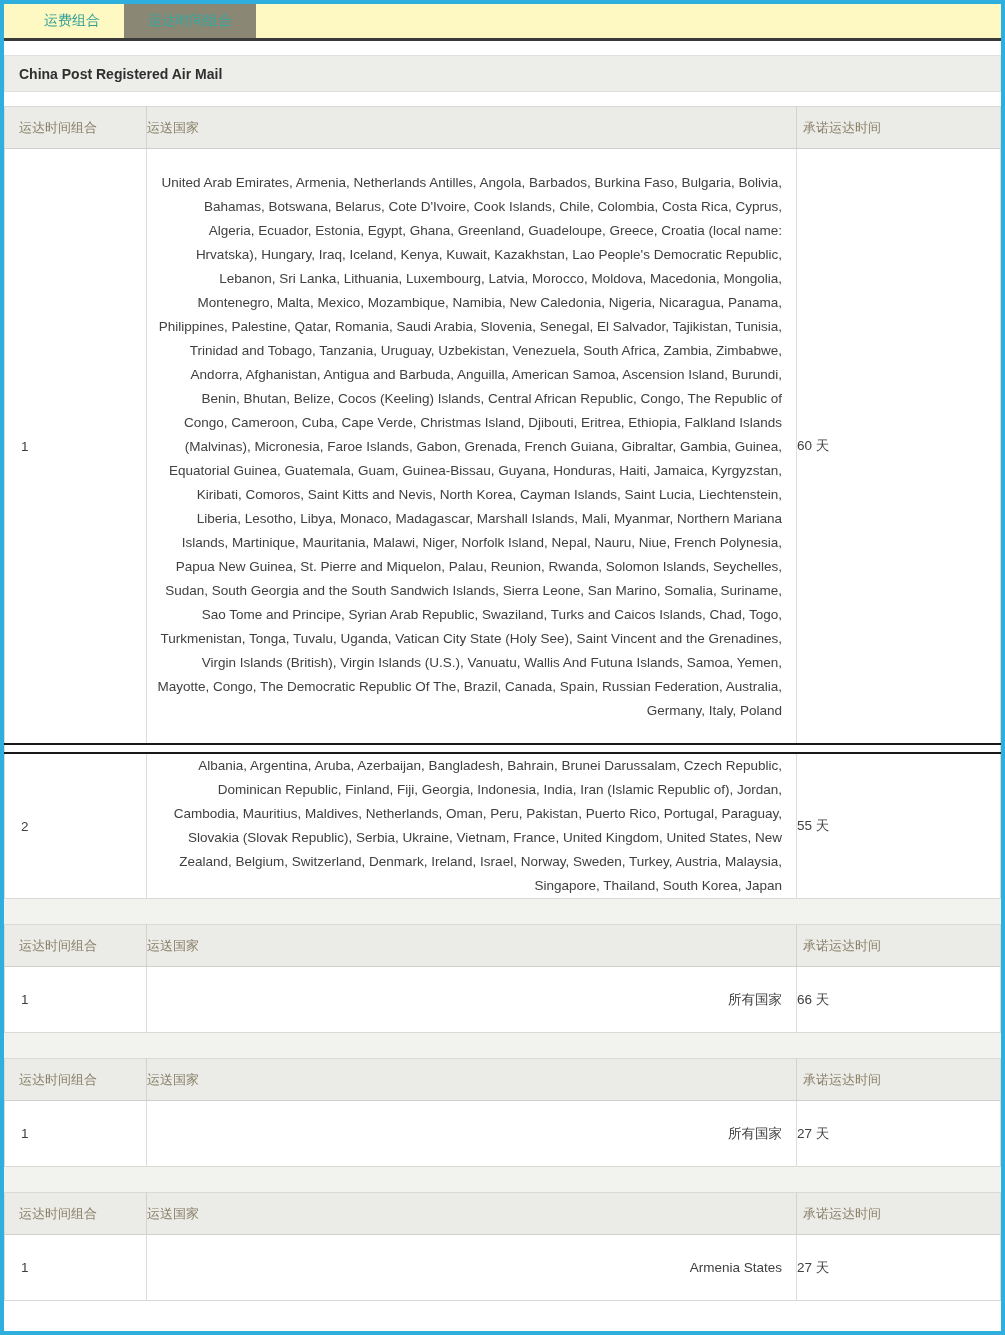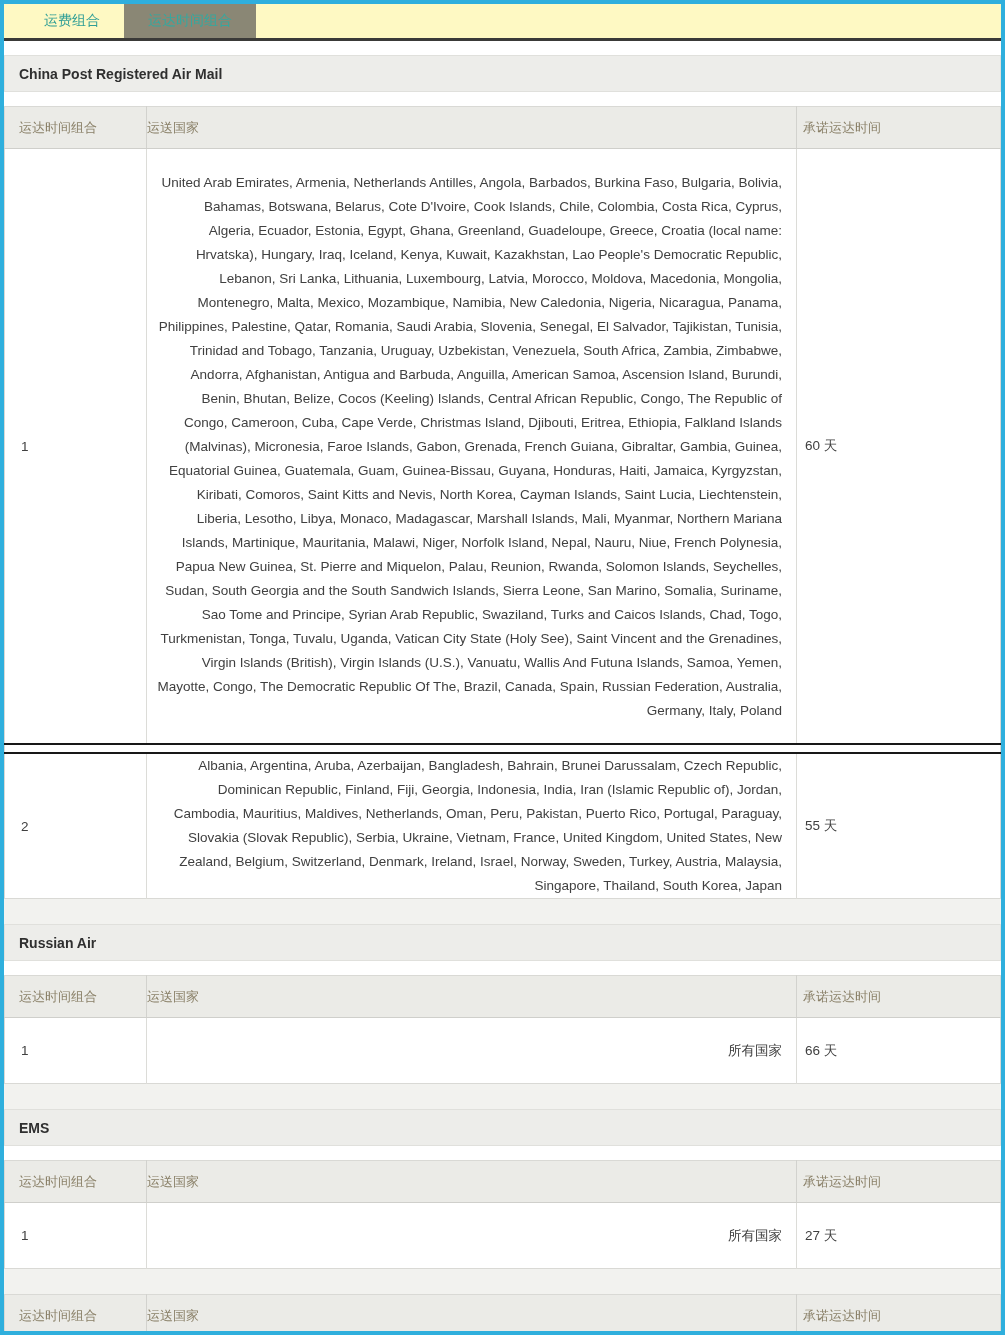--- a/index.html
+++ b/index.html
@@ -64,21 +64,21 @@
   th:last-child  { padding-left: 6px; border-right: none; }
   td {
     background: #fff;
     font-size: 13.5px;
     vertical-align: middle;
     border-right: 1px solid #dcdcd8;
     padding-left: 10px;
     color: #404040;
   }
   td:first-child { padding-left: 16px; }
-  td:last-child  { padding-left: 8px; border-right: none; }
+  td:last-child  { padding-left: 0; border-right: none; }
   tr.small-row td { height: 66px; }
   tr.tall-row td.countries { padding-top: 22px; padding-bottom: 20px; }
   td.countries {
     line-height: 24px;
     padding-right: 14px;
     text-align: right;
   }
   tr.row1 td { height: 503px; }
   tr.row2 td { height: 132px; }
   tr.break-row td {
@@ -128,21 +128,20 @@
         <td class="countries">Albania, Argentina, Aruba, Azerbaijan, Bangladesh, Bahrain, Brunei Darussalam, Czech Republic, Dominican Republic, Finland, Fiji, Georgia, Indonesia, India, Iran (Islamic Republic of), Jordan, Cambodia, Mauritius, Maldives, Netherlands, Oman, Peru, Pakistan, Puerto Rico, Portugal, Paraguay, Slovakia (Slovak Republic), Serbia, Ukraine, Vietnam, France, United Kingdom, United States, New Zealand, Belgium, Switzerland, Denmark, Ireland, Israel, Norway, Sweden, Turkey, Austria, Malaysia, Singapore, Thailand, South Korea, Japan</td>
         <td>55 天</td>
       </tr>
     </tbody>
   </table>
 </div>
 
 <div class="spacer-gap"></div>
 
 <div class="section">
-  <div class="section-title">Russian Air</div>
   <table>
     <colgroup>
         <col class="c1">
         <col class="c2">
         <col class="c3">
       </colgroup>
     <thead>
       <tr>
         <th>运达时间组合</th>
         <th>运送国家</th>
@@ -155,21 +154,20 @@
         <td class="countries">所有国家</td>
         <td>66 天</td>
       </tr>
     </tbody>
   </table>
 </div>
 
 <div class="spacer-gap"></div>
 
 <div class="section">
-  <div class="section-title">EMS</div>
   <table>
     <colgroup>
         <col class="c1">
         <col class="c2">
         <col class="c3">
       </colgroup>
     <thead>
       <tr>
         <th>运达时间组合</th>
         <th>运送国家</th>

